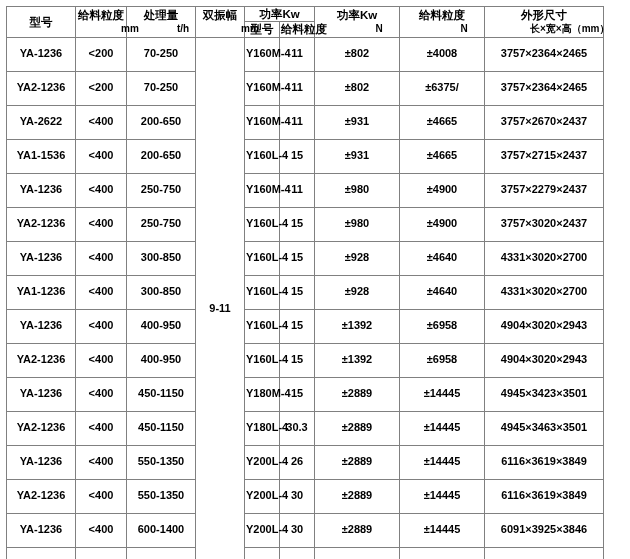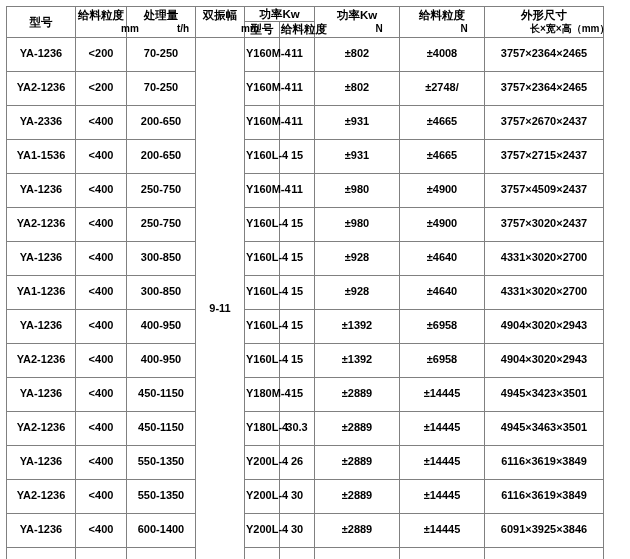--- a/index.html
+++ b/index.html
@@ -106,25 +106,25 @@
         <td class="col-max">±4008</td>
         <td class="col-dim">3757×2364×2465</td>
       </tr>
       <tr>
         <td class="col-model">YA2-1236</td>
         <td class="col-feed">&lt;200</td>
         <td class="col-capacity">70-250</td>
         <td class="col-motor">Y160M-4</td>
         <td class="col-power">11</td>
         <td class="col-point">±802</td>
-        <td class="col-max">±2748/</td>
+        <td class="col-max">±6375/</td>
         <td class="col-dim">3757×2364×2465</td>
       </tr>
       <tr>
-        <td class="col-model">YA-2336</td>
+        <td class="col-model">YA-2622</td>
         <td class="col-feed">&lt;400</td>
         <td class="col-capacity">200-650</td>
         <td class="col-motor">Y160M-4</td>
         <td class="col-power">11</td>
         <td class="col-point">±931</td>
         <td class="col-max">±4665</td>
         <td class="col-dim">3757×2670×2437</td>
       </tr>
       <tr>
         <td class="col-model">YA1-1536</td>
@@ -137,21 +137,21 @@
         <td class="col-dim">3757×2715×2437</td>
       </tr>
       <tr>
         <td class="col-model">YA-1236</td>
         <td class="col-feed">&lt;400</td>
         <td class="col-capacity">250-750</td>
         <td class="col-motor">Y160M-4</td>
         <td class="col-power">11</td>
         <td class="col-point">±980</td>
         <td class="col-max">±4900</td>
-        <td class="col-dim">3757×4509×2437</td>
+        <td class="col-dim">3757×2279×2437</td>
       </tr>
       <tr>
         <td class="col-model">YA2-1236</td>
         <td class="col-feed">&lt;400</td>
         <td class="col-capacity">250-750</td>
         <td class="col-motor">Y160L-4</td>
         <td class="col-power">15</td>
         <td class="col-point">±980</td>
         <td class="col-max">±4900</td>
         <td class="col-dim">3757×3020×2437</td>

